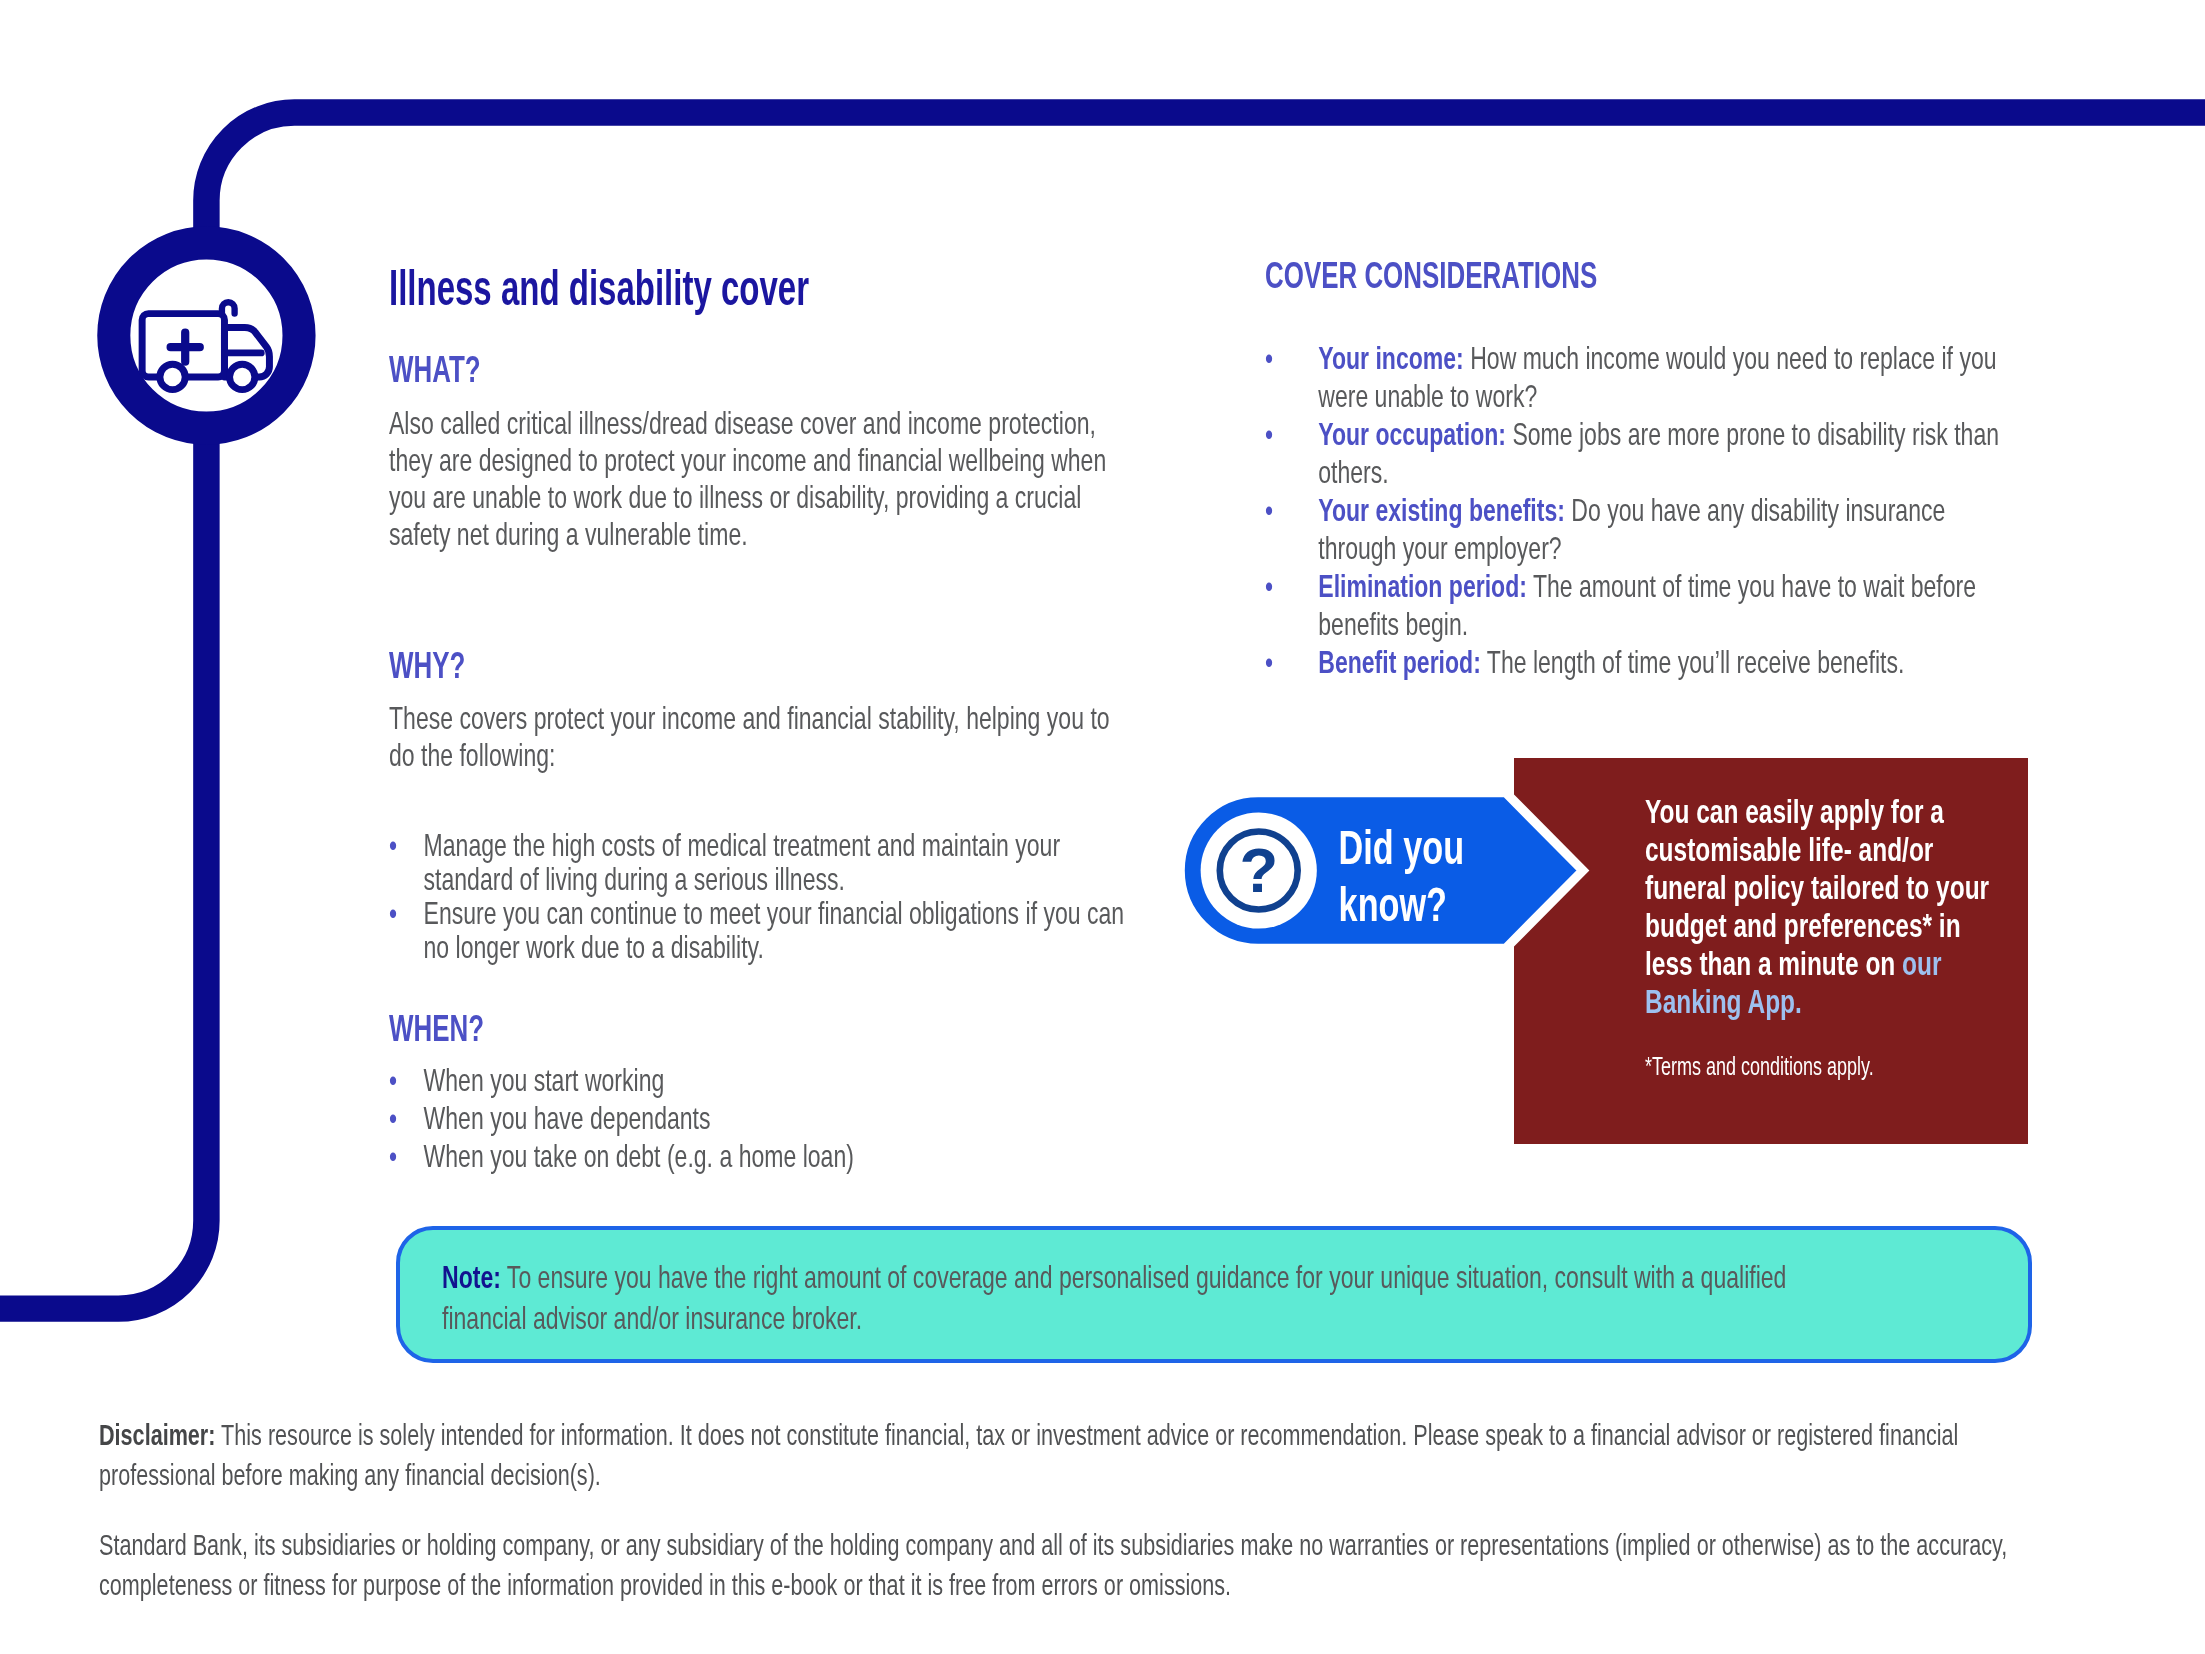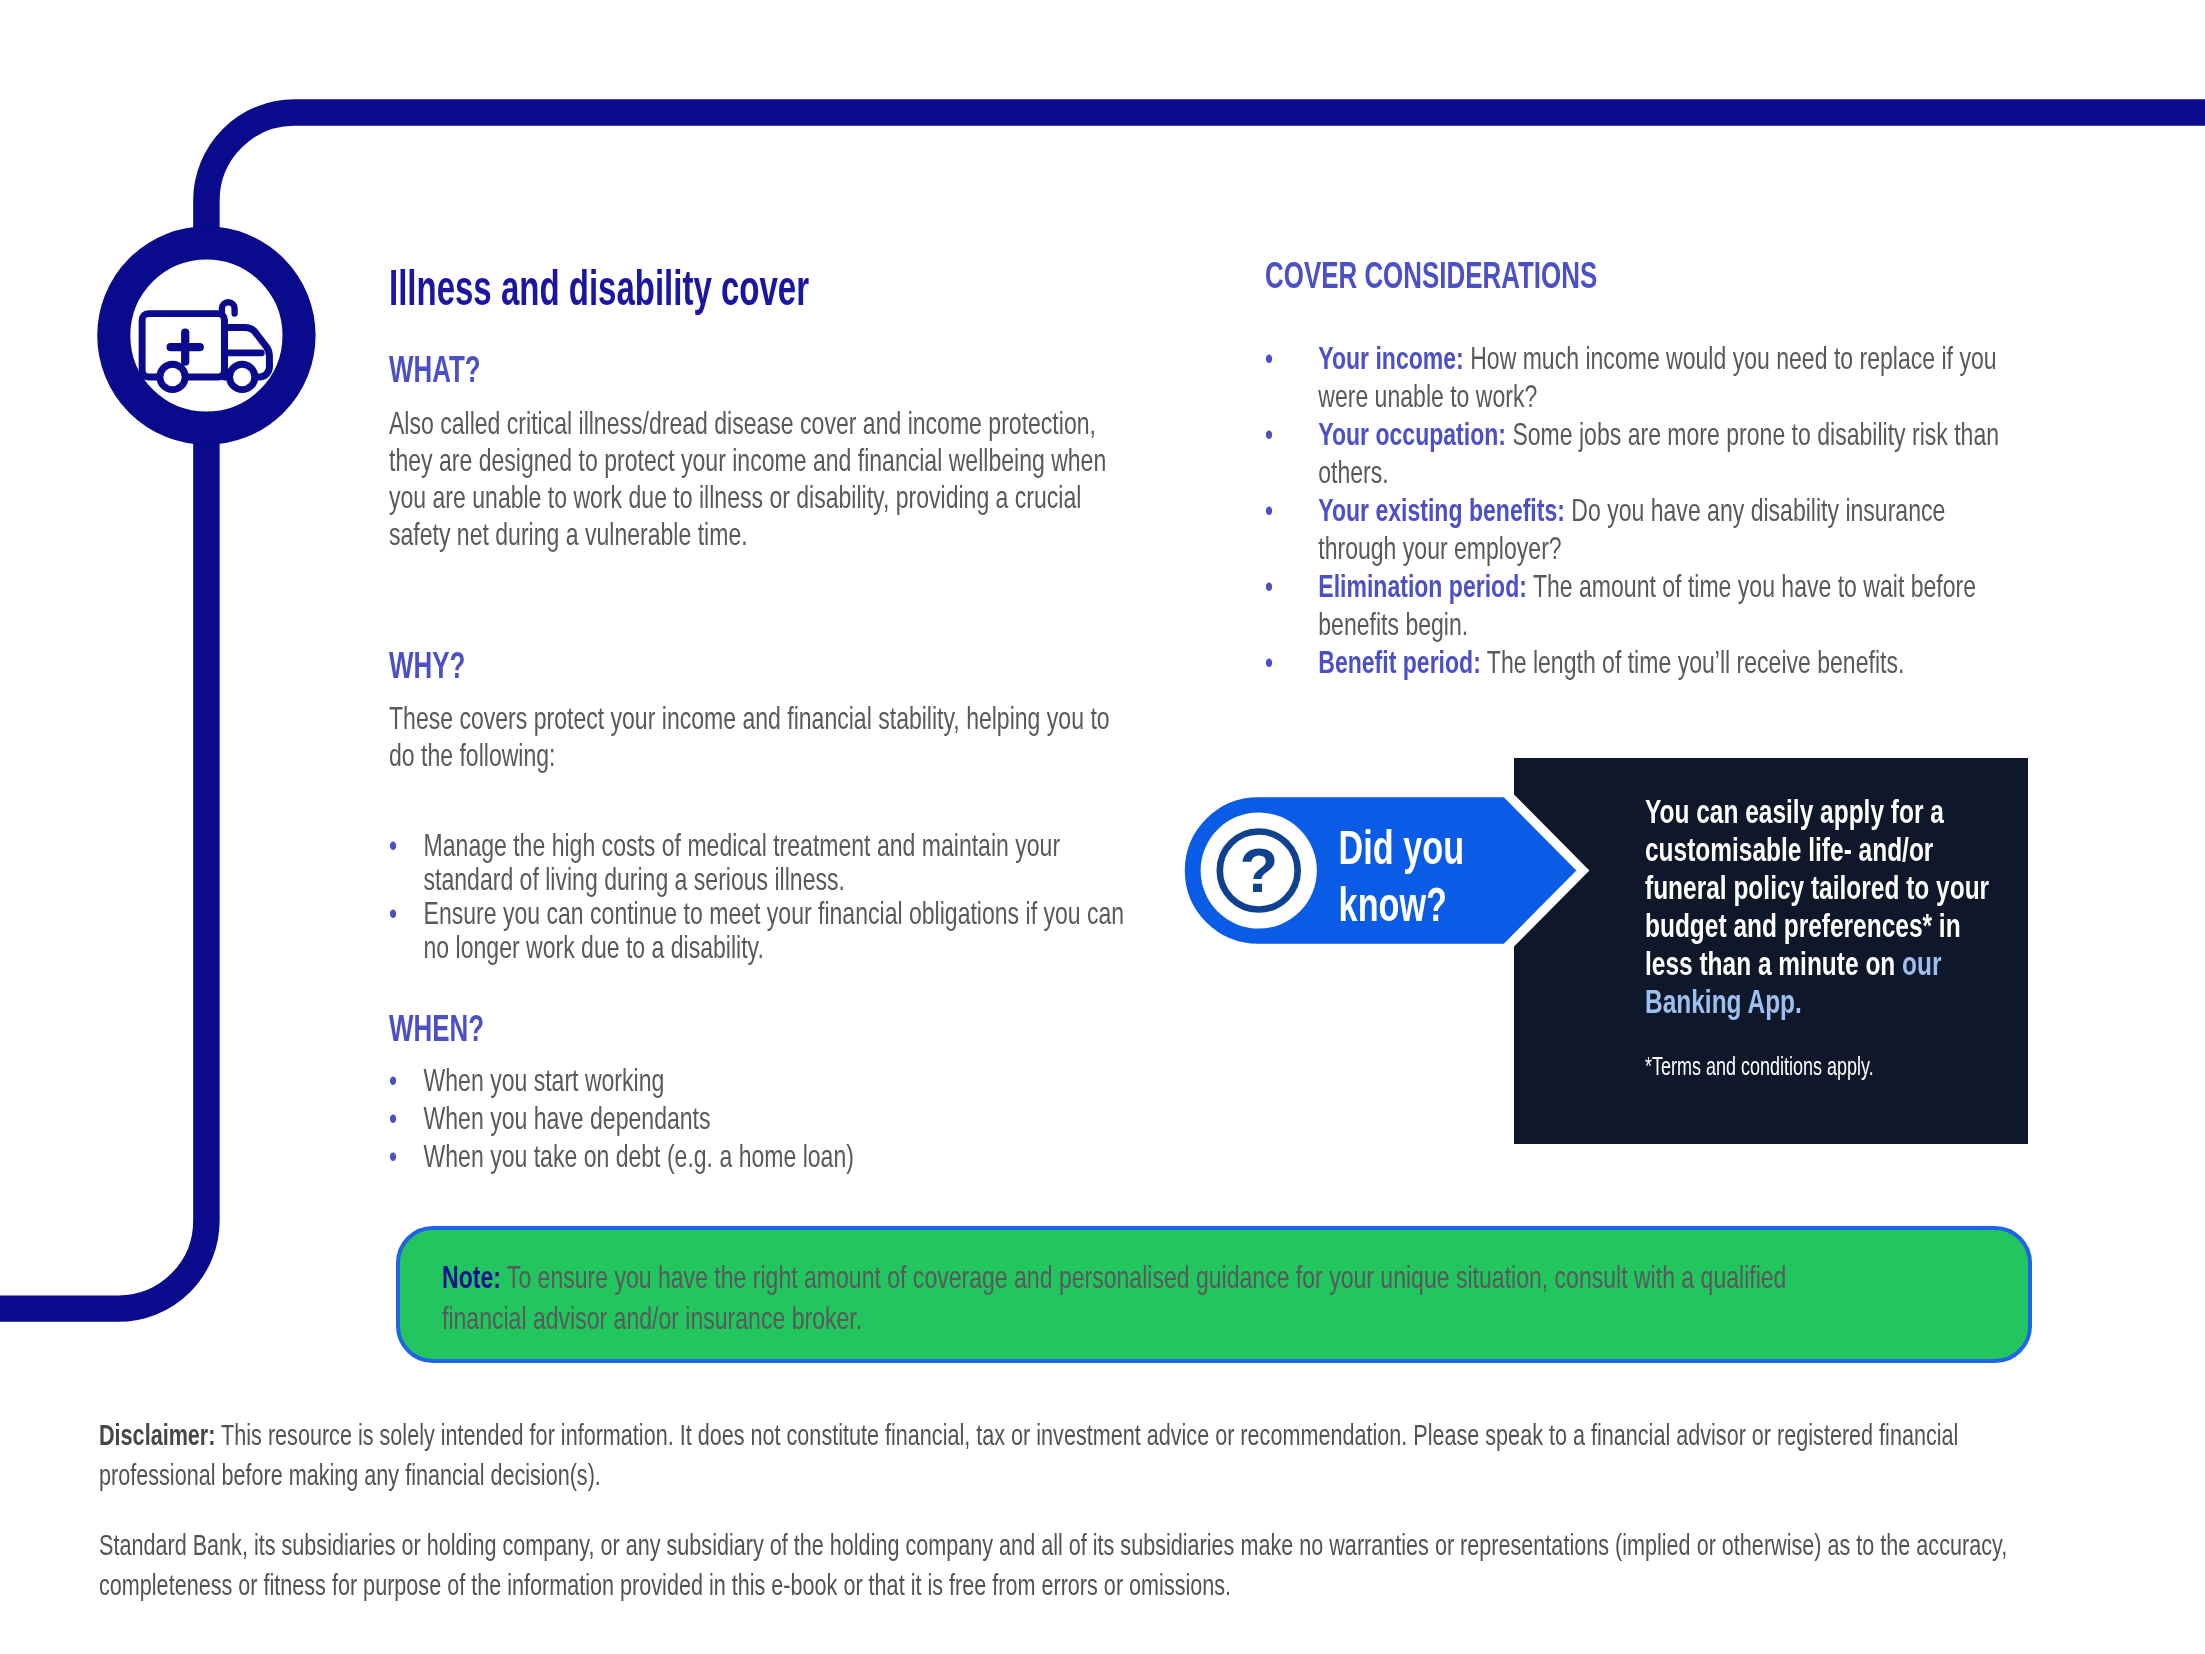--- a/index.html
+++ b/index.html
@@ -22,29 +22,29 @@
   .bullet{display:flex;align-items:flex-start;}
   .dot{flex:0 0 48px;color:#4C50C5;font-size:32px;line-height:34px;}
   .dot::before{content:"•";}
   .bullet-text{font-size:32px;line-height:34px;color:#58595B;}
   .when .dot{line-height:38px;}
   .when .bullet-text{line-height:38px;}
   .rc .dot{flex:0 0 74px;line-height:38px;}
   .rc .bullet-text{line-height:38px;}
   .lead{font-weight:bold;color:#4C50C5;}
   .navy-box{
-    background:#0f172a;
+    background:#7f1d1d;
   }
   .navy-box-text{
     font-size:34px;line-height:38px;font-weight:bold;color:#ffffff;
   }
   .hl{color:#9DC0EF;}
   .terms{font-size:25px;font-weight:normal;color:#ffffff;margin-top:26.5px;}
   .note-box{
-    background:#22c55e;border:4px solid #1E64E8;border-radius:37px;box-sizing:border-box;
+    background:#5eead4;border:4px solid #1E64E8;border-radius:37px;box-sizing:border-box;
   }
   .note-text{font-size:32px;line-height:41px;color:#58595B;}
   .note-lead{font-weight:bold;color:#12128F;}
   .disc{font-size:30px;line-height:40px;color:#515254;}
   .disc-lead{font-weight:bold;color:#454648;}
   svg text{font-family:"Liberation Sans", sans-serif;}
 </style>
 </head>
 <body>
 

